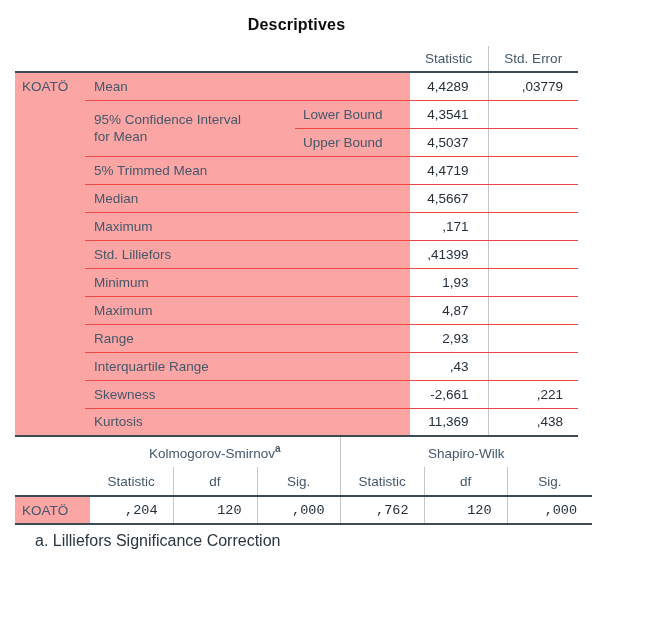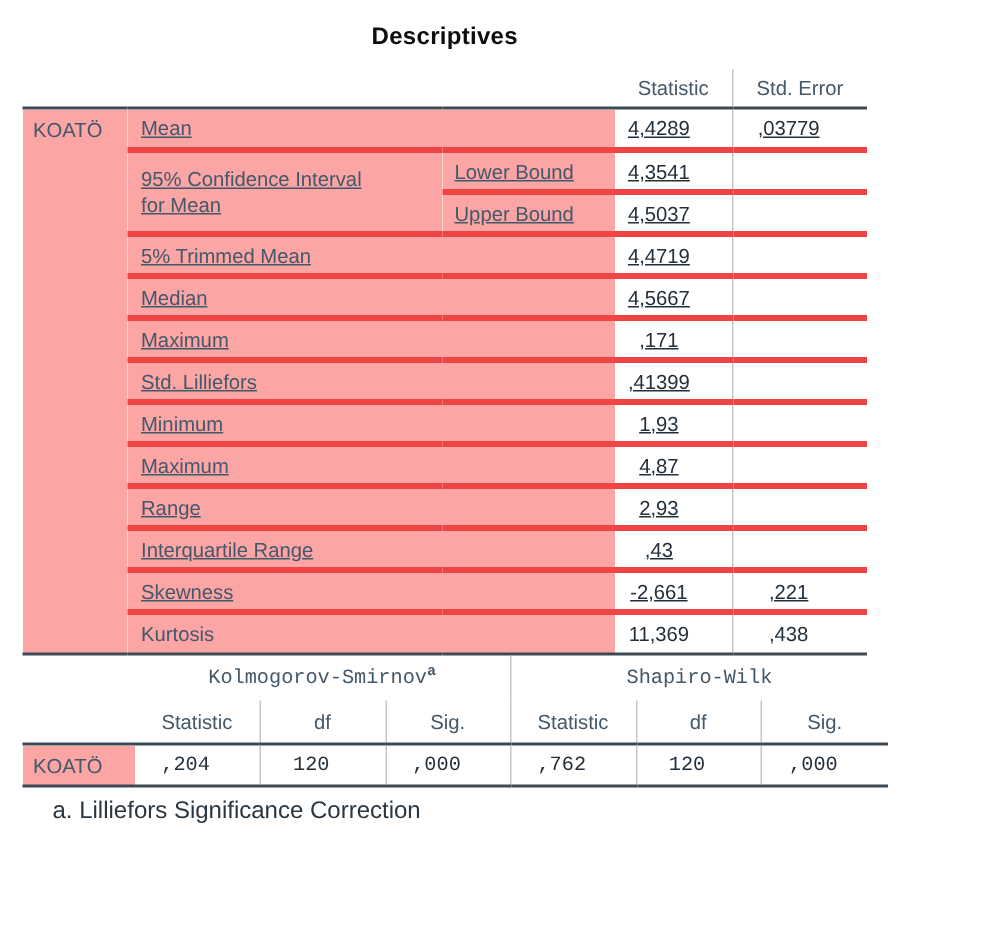--- a/index.html
+++ b/index.html
@@ -28,22 +28,22 @@
   }
   td {
     vertical-align: middle;
     overflow: hidden;
     white-space: nowrap;
   }
 
   
   .gray  { background: #fca5a5; }
   .lbl   { color: #44586a; }
-  .num   { text-align: center; color: #232f3a; }
-  .thin-b  { border-bottom: 4px solid #ef4444; text-decoration: underline; }
+  .num   { text-align: right; color: #232f3a; }
+  .thin-b  { border-bottom: 1px solid #ef4444; }
   .thick-b { border-bottom: 2px solid #3d4a54; }
   .vsep  { border-left: 1px solid #c3c7ca; }
 
   
   table.desc { width: 563px; }
   table.desc td { height: 28px; }
   table.desc tr.hdr td { height: 26px; }
   table.desc .h { text-align: center; color: #44586a; }
   table.desc .stub { padding-left: 7px; vertical-align: top; padding-top: 6px; }
   table.desc .rowlbl { padding-left: 9px; }
@@ -52,21 +52,21 @@
   table.desc .se   { padding-right: 15px; }
   table.desc .ci div {
     white-space: normal;
     width: 158px;
     line-height: 17px;
   }
 
   
   table.norm { width: 577px; }
   table.norm td { height: 28px; }
-  table.norm tr.grp td { height: 30px; font-family: Liberation Mono, monospace; }
+  table.norm tr.grp td { height: 30px; }
   table.norm tr.sub td { height: 29px; }
   table.norm .gh  { text-align: center; color: #44586a; }
   table.norm .gh sup { font-size: 10px; font-weight: bold; }
   table.norm .h2  { text-align: center; color: #44586a; }
   table.norm .stub2 { padding-left: 7px; color: #44586a; }
   table.norm .val { padding-right: 15px; font-family: Liberation Mono, monospace; }
 
   .footnote {
     margin: 7px 0 0 20px;
     font-size: 16px;

